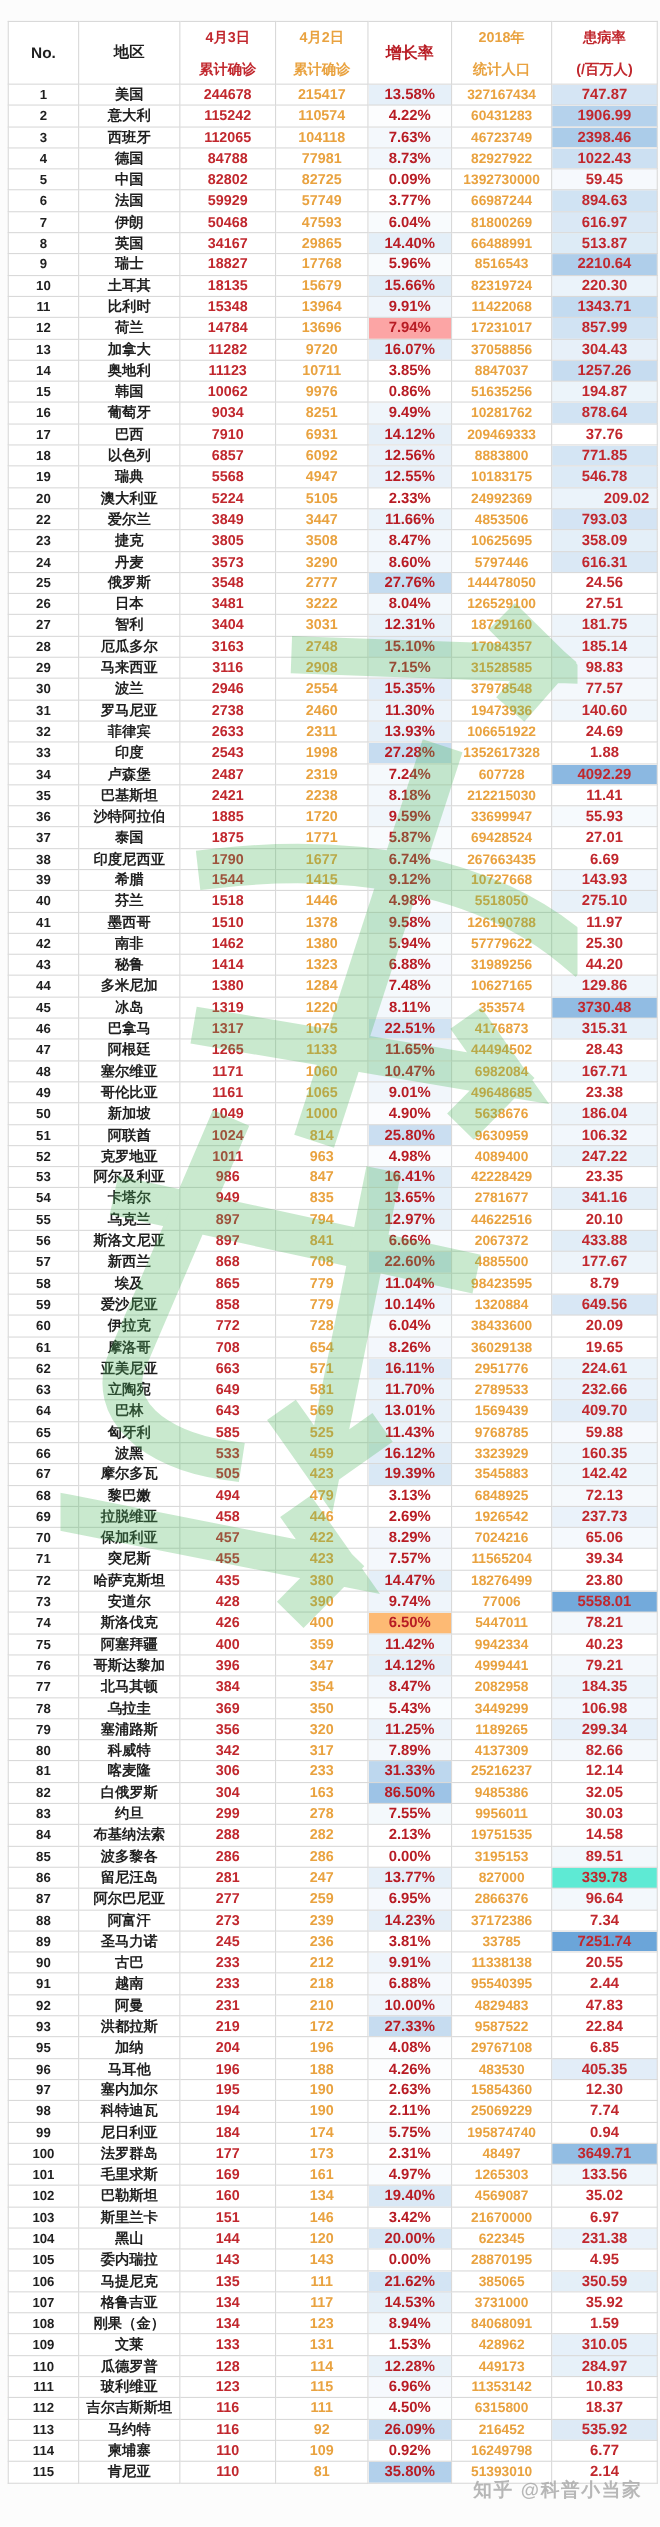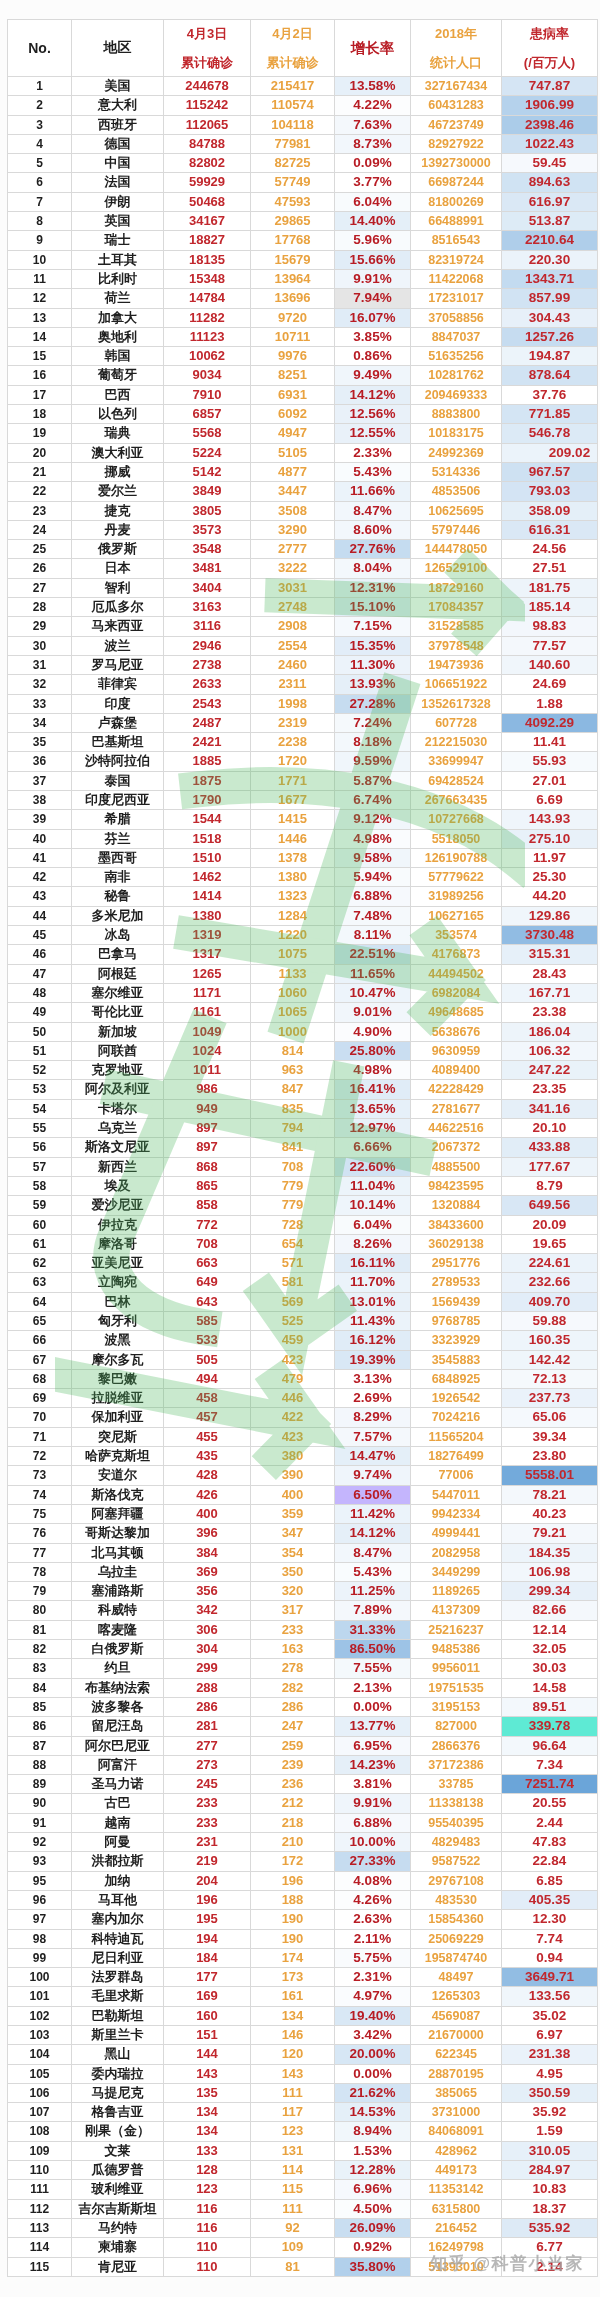--- a/index.html
+++ b/index.html
@@ -197,21 +197,21 @@
           <td class="f-apr2">13964</td>
           <td class="f-growth" style="background: rgb(239, 245, 251);">9.91%</td>
           <td class="f-pop">11422068</td>
           <td class="f-rate" style="background: rgb(195, 219, 240);">1343.71</td>
         </tr>
         <tr>
           <td class="f-no">12</td>
           <td class="f-region">荷兰</td>
           <td class="f-apr3">14784</td>
           <td class="f-apr2">13696</td>
-          <td class="f-growth" style="background: #e5e5e5;">7.94%</td>
+          <td class="f-growth" style="background: #fca5a5;">7.94%</td>
           <td class="f-pop">17231017</td>
           <td class="f-rate" style="background: rgb(209, 227, 243);">857.99</td>
         </tr>
         <tr>
           <td class="f-no">13</td>
           <td class="f-region">加拿大</td>
           <td class="f-apr3">11282</td>
           <td class="f-apr2">9720</td>
           <td class="f-growth" style="background: rgb(224, 236, 247);">16.07%</td>
           <td class="f-pop">37058856</td>
@@ -274,29 +274,20 @@
         <tr>
           <td class="f-no">20</td>
           <td class="f-region">澳大利亚</td>
           <td class="f-apr3">5224</td>
           <td class="f-apr2">5105</td>
           <td class="f-growth">2.33%</td>
           <td class="f-pop">24992369</td>
           <td class="f-rate" style="background: rgb(235, 243, 250); padding-left: 40px;">209.02</td>
         </tr>
         <tr>
-          <td class="f-no">21</td>
-          <td class="f-region">挪威</td>
-          <td class="f-apr3">5142</td>
-          <td class="f-apr2">4877</td>
-          <td class="f-growth" style="background: rgb(249, 252, 254);">5.43%</td>
-          <td class="f-pop">5314336</td>
-          <td class="f-rate" style="background: rgb(206, 225, 242);">967.57</td>
-        </tr>
-        <tr>
           <td class="f-no">22</td>
           <td class="f-region">爱尔兰</td>
           <td class="f-apr3">3849</td>
           <td class="f-apr2">3447</td>
           <td class="f-growth" style="background: rgb(235, 243, 250);">11.66%</td>
           <td class="f-pop">4853506</td>
           <td class="f-rate" style="background: rgb(212, 228, 244);">793.03</td>
         </tr>
         <tr>
           <td class="f-no">23</td>
@@ -755,21 +746,21 @@
           <td class="f-apr2">390</td>
           <td class="f-growth" style="background: rgb(239, 245, 251);">9.74%</td>
           <td class="f-pop">77006</td>
           <td class="f-rate" style="background: rgb(115, 170, 219);">5558.01</td>
         </tr>
         <tr>
           <td class="f-no">74</td>
           <td class="f-region">斯洛伐克</td>
           <td class="f-apr3">426</td>
           <td class="f-apr2">400</td>
-          <td class="f-growth" style="background: #c4b5fd;">6.50%</td>
+          <td class="f-growth" style="background: #fdba74;">6.50%</td>
           <td class="f-pop">5447011</td>
           <td class="f-rate" style="background: rgb(244, 248, 252);">78.21</td>
         </tr>
         <tr>
           <td class="f-no">75</td>
           <td class="f-region">阿塞拜疆</td>
           <td class="f-apr3">400</td>
           <td class="f-apr2">359</td>
           <td class="f-growth" style="background: rgb(235, 243, 250);">11.42%</td>
           <td class="f-pop">9942334</td>

